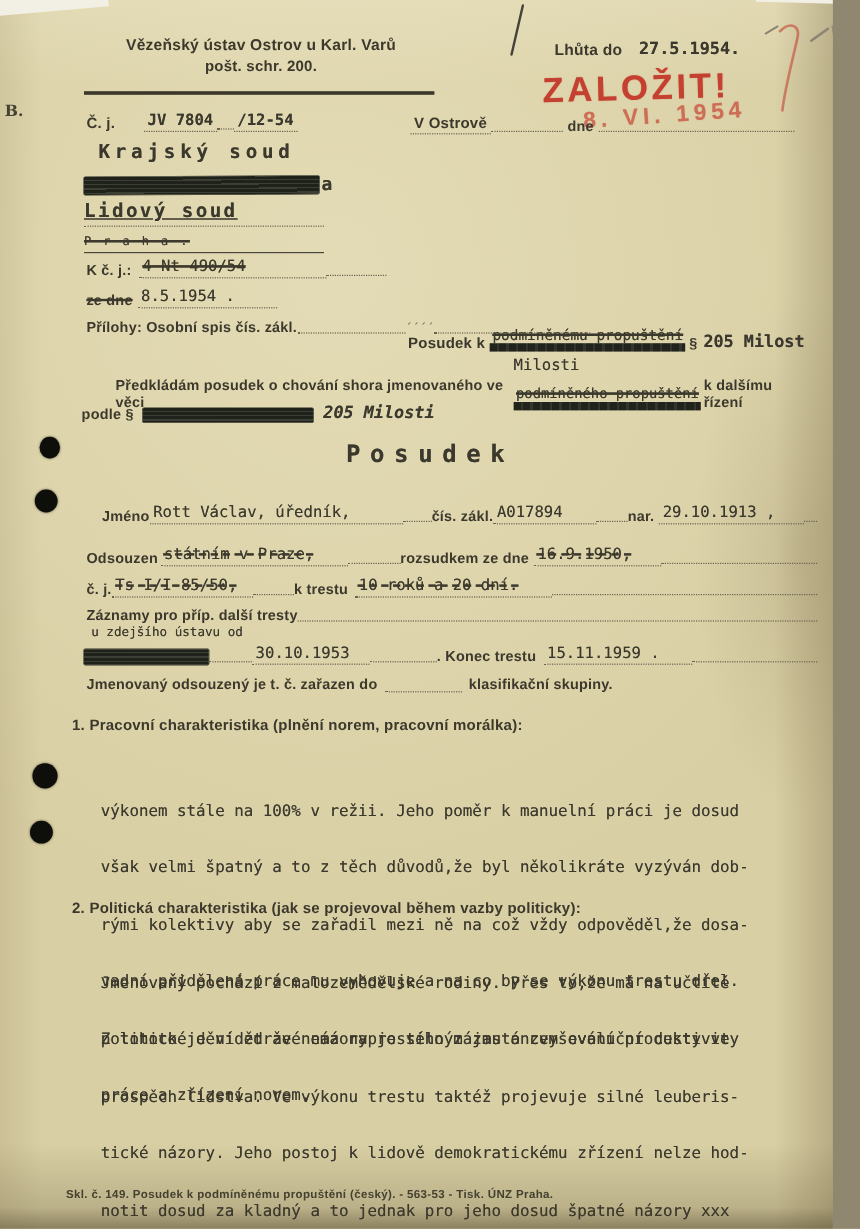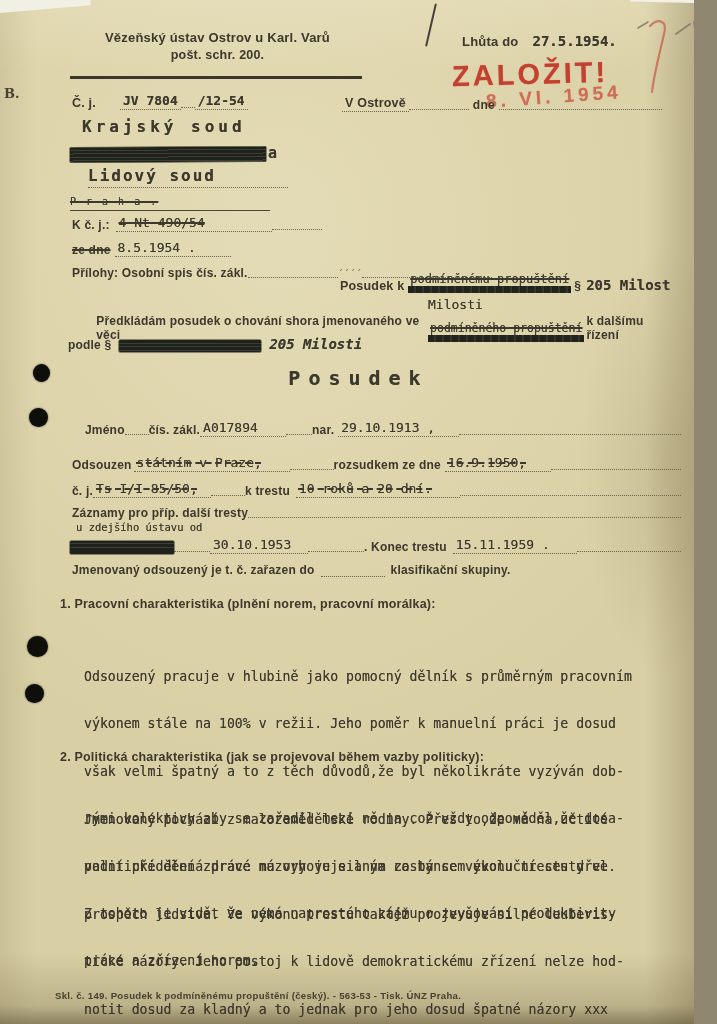--- a/index.html
+++ b/index.html
@@ -85,21 +85,21 @@
     <span class="lead" style="width:60px;"></span>
     <span class="pr" style="font-size:12px;margin:0 4px;">dne</span>
     <span class="lead grow"></span>
   </div>
 
   <div class="abs tw" style="left:82px;top:117px;font-size:16px;font-weight:700;letter-spacing:4px;">Krajský soud</div>
   <div class="row" style="left:70px;top:144px;">
     <span class="bar" style="width:196px;height:15px;transform:skewY(-.3deg);"></span>
     <span class="tw" style="font-size:15px;font-weight:700;margin-left:2px;">a</span>
   </div>
-  <div class="abs" style="left:88px;top:166px;width:200px;border-bottom:1.4px dotted #6a6350;padding-bottom:2px;">
+  <div class="abs" style="left:70px;top:166px;width:200px;border-bottom:1.4px dotted #6a6350;padding-bottom:2px;text-decoration:underline;">
     <span class="tw" style="font-size:16px;font-weight:700;letter-spacing:2px;">Lidový soud</span>
   </div>
   <div class="abs" style="left:70px;top:191px;width:200px;border-bottom:1.6px solid #4a463a;padding-bottom:1px;">
     <span class="tw strike" style="font-size:10px;letter-spacing:2px;">P r a h a .</span>
   </div>
 
   <div class="row" style="left:72px;top:215px;">
     <span class="pr">K č. j.:</span>
     <span class="du tw strike" style="margin-left:6px;min-width:150px;">4 Nt 490/54</span>
     <span class="lead" style="width:50px;"></span>
@@ -139,20 +139,21 @@
 
   <div class="hole" style="left:33px;top:364px;width:17px;height:18px;"></div>
   <div class="hole" style="left:29px;top:408px;width:19px;height:19px;"></div>
   <div class="hole" style="left:27px;top:636px;width:21px;height:21px;"></div>
   <div class="hole" style="left:25px;top:684px;width:19px;height:19px;"></div>
 
   <div class="abs tw" style="left:0;top:366px;width:717px;text-align:center;font-size:20px;font-weight:700;letter-spacing:8px;">Posudek</div>
 
   <div class="row" style="left:85px;top:420px;width:596px;">
     <span class="pr">Jméno</span>
+    <span class="du tw" style="min-width:205px;">Rott Václav, úředník,</span>
     <span class="lead" style="width:24px;"></span>
     <span class="pr">čís. zákl.</span>
     <span class="du tw" style="min-width:80px;">A017894</span>
     <span class="lead" style="width:26px;"></span>
     <span class="pr">nar.</span>
     <span class="du tw" style="min-width:115px;margin-left:4px;">29.10.1913 ,</span>
     <span class="lead grow"></span>
   </div>
 
   <div class="row" style="left:72px;top:455px;width:609px;">
@@ -191,21 +192,20 @@
   </div>
 
   <div class="row" style="left:72px;top:563px;">
     <span class="pr">Jmenovaný odsouzený je t. č. zařazen do</span>
     <span class="lead" style="width:64px;margin:0 6px;"></span>
     <span class="pr">klasifikační skupiny.</span>
   </div>
 
   <div class="abs pr" style="left:60px;top:597px;font-weight:600;font-size:12.5px;">1. Pracovní charakteristika (plnění norem, pracovní morálka):</div>
   <div class="abs para tw" style="left:84px;top:638px;width:600px;font-size:13.2px;">
-    <div>Odsouzený pracuje v hlubině jako pomocný dělník s průměrným pracovním</div>
     <div>výkonem stále na 100% v režii. Jeho poměr k manuelní práci je dosud</div>
     <div>však velmi špatný a to z těch důvodů,že byl několikráte vyzýván dob-</div>
     <div>rými kolektivy aby se zařadil mezi ně na což vždy odpověděl,že dosa-</div>
     <div>vadní přidělená práce mu vyhovuje a na co by se výkonu trestu dřel.</div>
     <div>Z tohoto je vidět že nemá naprostého zájmu o zvyšování produktivity</div>
     <div>práce a zřízení norem.</div>
   </div>
 
   <div class="abs pr" style="left:60px;top:750px;font-weight:600;font-size:12.5px;">2. Politická charakteristika (jak se projevoval během vazby politicky):</div>
   <div class="abs para tw" style="left:84px;top:781px;width:600px;font-size:13.2px;">

